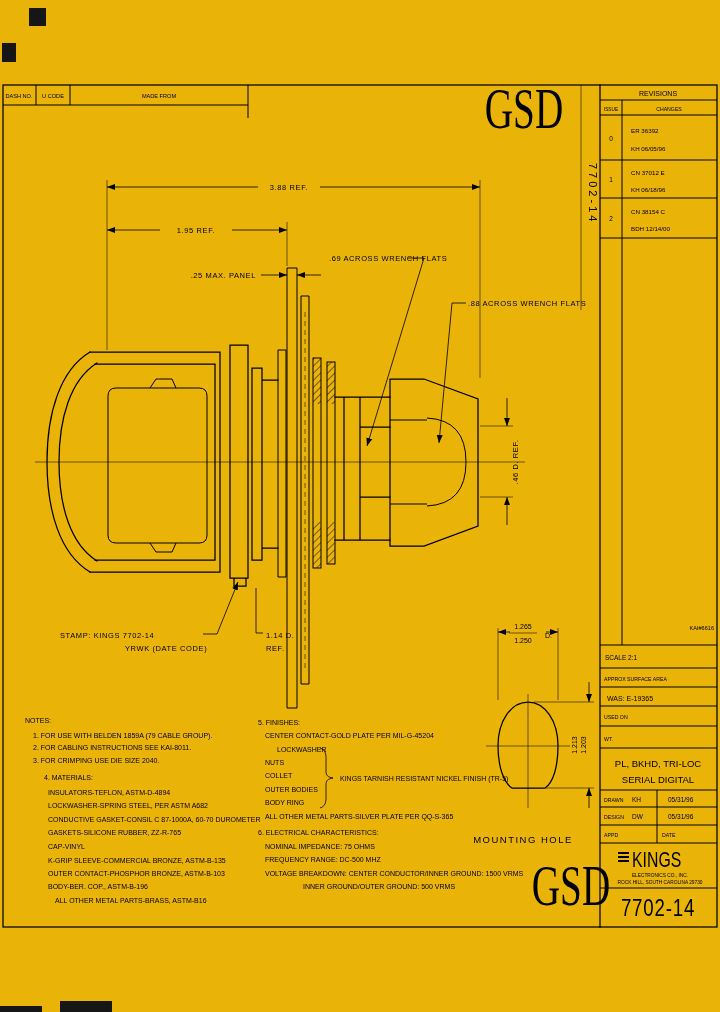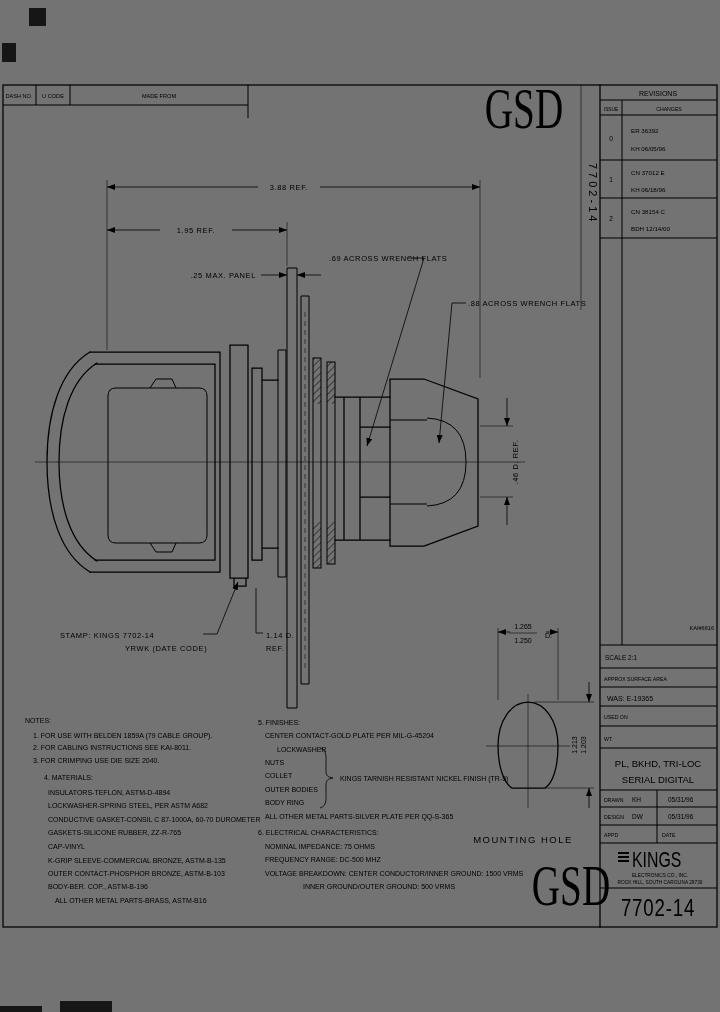--- a/index.html
+++ b/index.html
@@ -1,16 +1,16 @@
 <!DOCTYPE html>
 <html><head>
 <meta charset="utf-8">
 <style>
   html,body{margin:0;padding:0;background:#c4c4c4;}
-  .page{position:relative;width:720px;height:1012px;background:#737373;overflow:hidden;text-align:right;}
+  .page{position:relative;width:720px;height:1012px;background:#eab308;overflow:hidden;text-align:right;}
   svg{display:block}
   svg text{fill:#000;font-family:"Liberation Sans",sans-serif;}
   .serif{font-family:"Liberation Serif",serif;}
   .mid{text-anchor:middle}.end{text-anchor:end}
   .f45{font-size:4.8px}.f5{font-size:5.2px}.f55{font-size:5.6px}
   .f6{font-size:6.2px}.f65{font-size:6.5px}.f7{font-size:7px}.f75{font-size:7.5px}
   .f95{font-size:9.5px}.f11{font-size:11px}
   .ls{letter-spacing:.6px}.ls2{letter-spacing:1.5px}
   .ln{stroke:#000;stroke-width:1.25;fill:none;stroke-linecap:square}
   .md{stroke:#000;stroke-width:1;fill:none}

